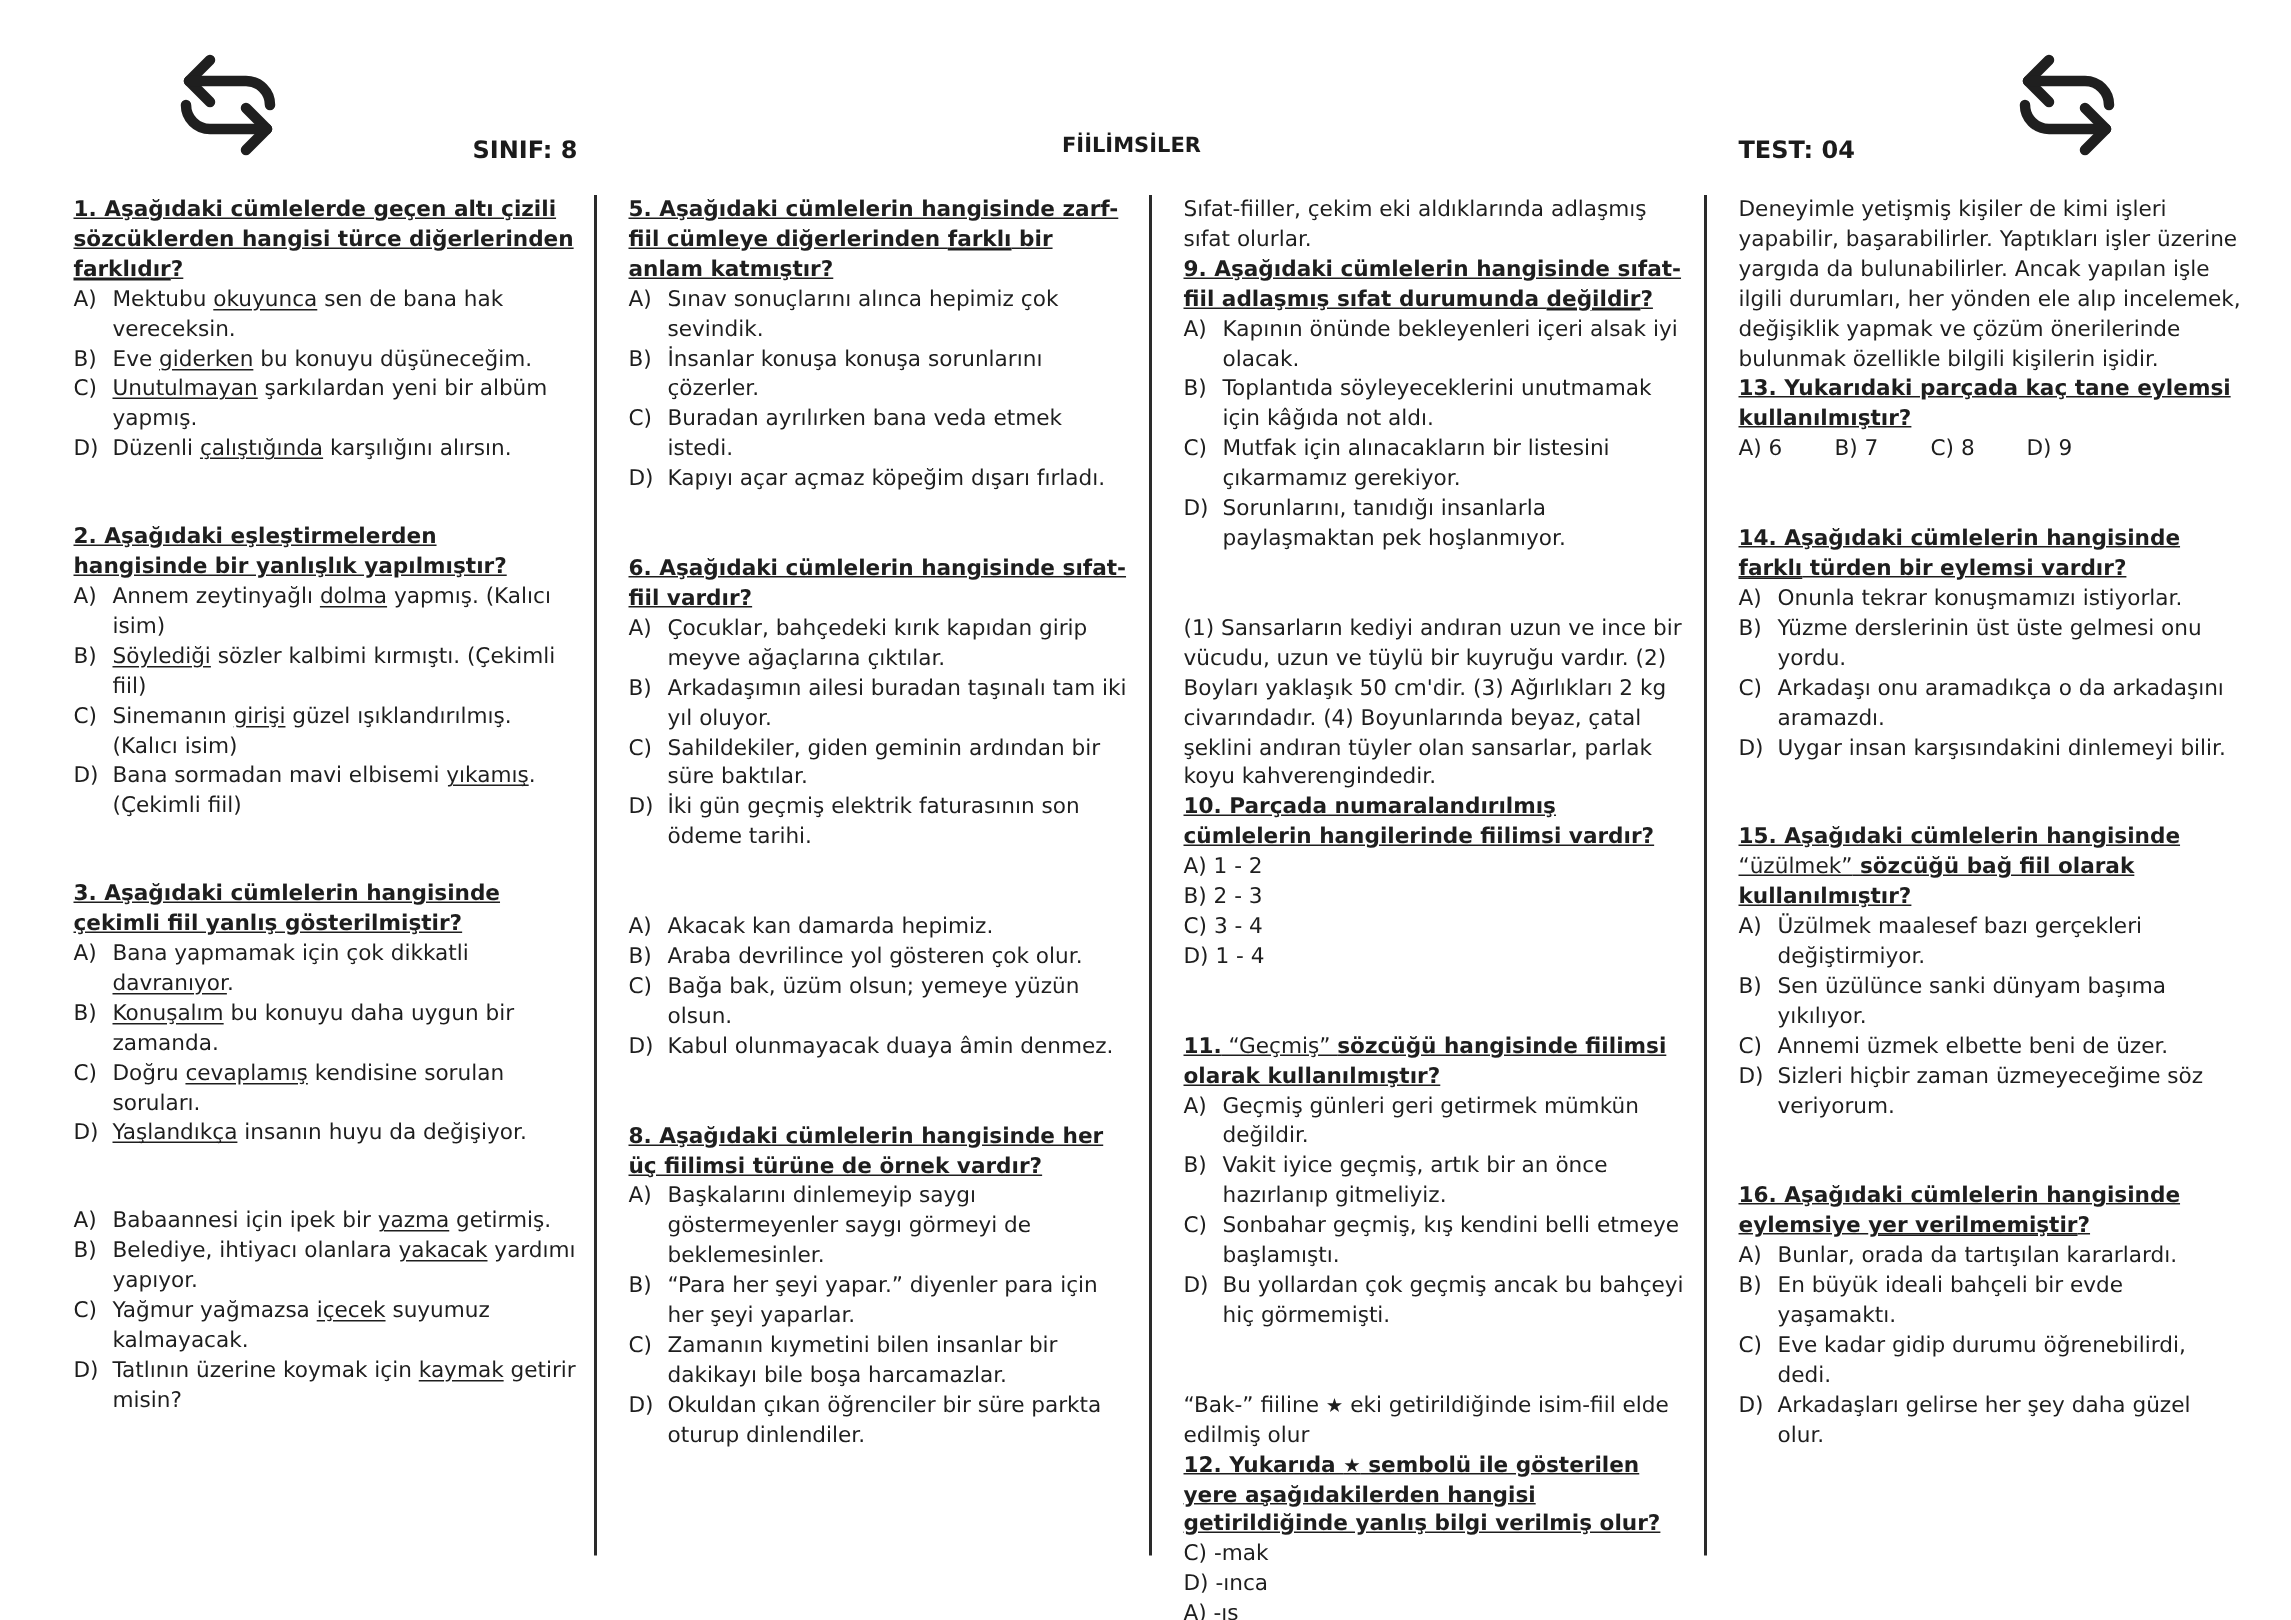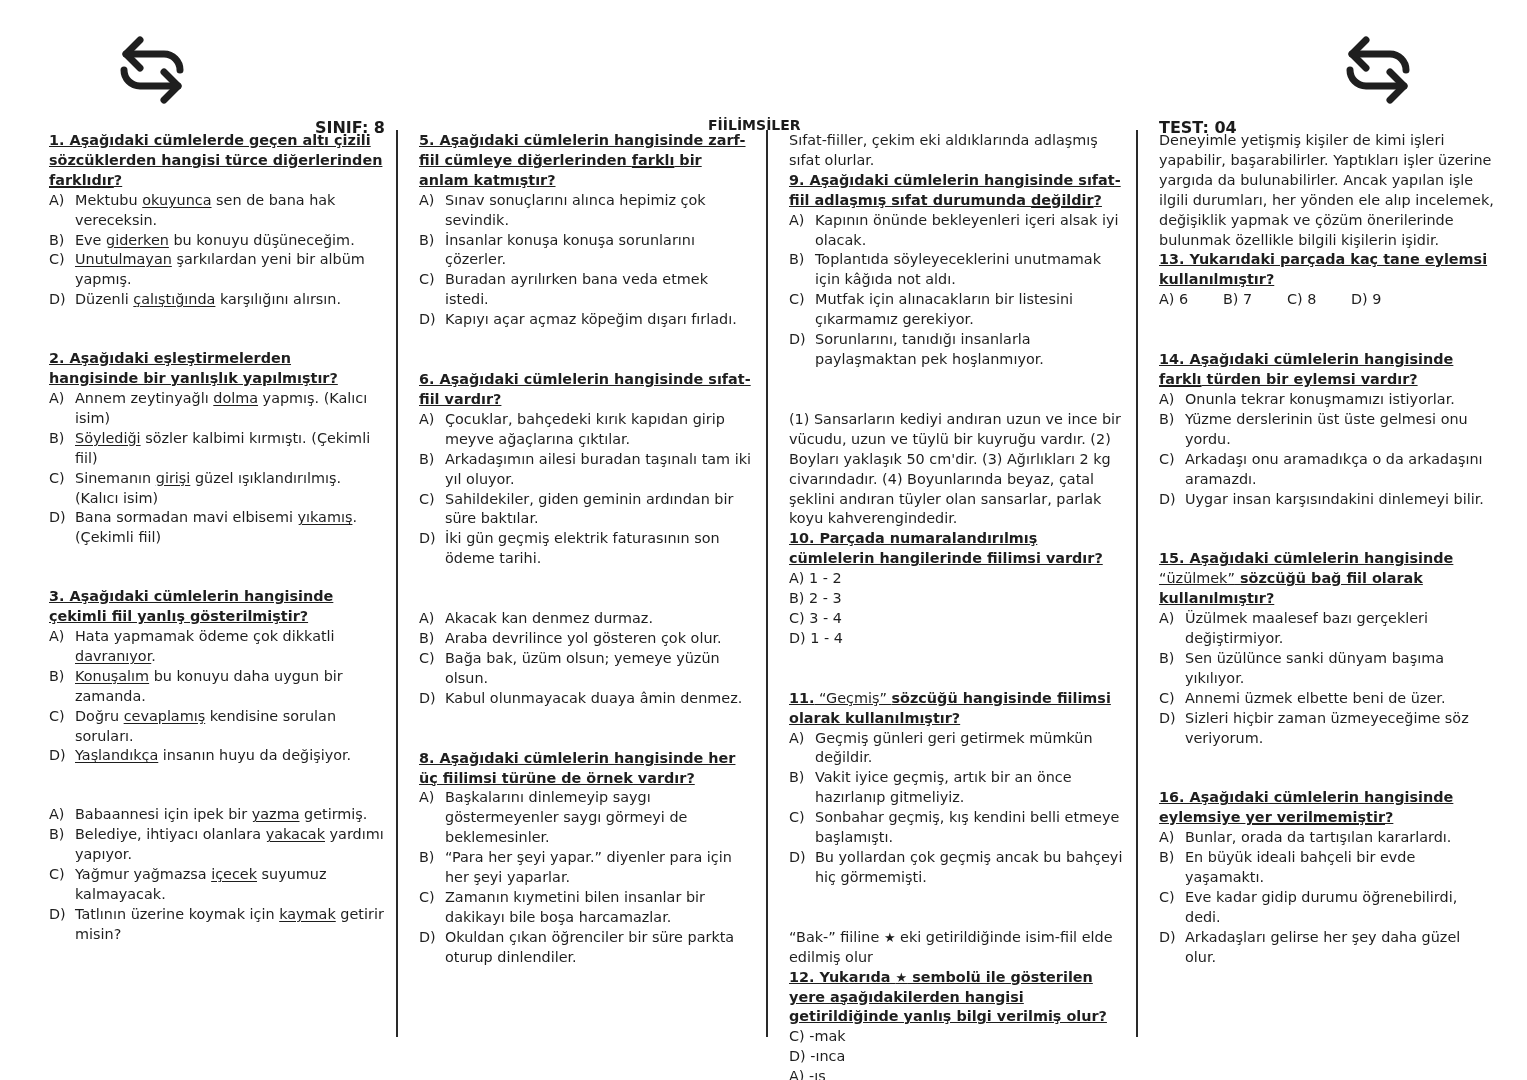--- a/index.html
+++ b/index.html
@@ -2,21 +2,21 @@
 <html><head>
 <meta charset="utf-8">
 <style>
   html, body { margin:0; padding:0; background:#ffffff; }
   body { width:1527px; height:1080px; position:relative; overflow:hidden;
          font-family:"DejaVu Sans", "Liberation Sans", sans-serif; color:#1e1e1e; }
   .icon { position:absolute; width:80px; height:80px; }
   .icon svg { width:100%; height:100%; }
   #icon-left { left:112px; top:30px; }
   #icon-right { left:1338px; top:30px; }
-  .hdr { position:absolute; top:90px; font-weight:bold; font-size:16px; color:#1b1b1b;margin-top:28px; }
+  .hdr { position:absolute; top:90px; font-weight:bold; font-size:16px; color:#1b1b1b; }
   #grade { left:315px; }
   #title { left:708px; font-size:14px; top:89px; }
   #testno { left:1159px; }
   .col { position:absolute; top:131px; width:340px; font-size:14.4px; line-height:19.9px; }
   #col1 { left:49px; width:335px; }
   #col2 { left:419px; width:335px; }
   #col3 { left:789px; width:335px; }
   #col4 { left:1159px; width:335px; }
   .vline { position:absolute; top:130px; width:2px; height:907px; background:#2a2a2a; }
   #vl1 { left:396px; } #vl2 { left:766px; } #vl3 { left:1136px; }
@@ -98,21 +98,21 @@
     <div class="opt">
         <span class="lt">D)</span>
         <span class="tx"><span>Bana sormadan mavi elbisemi </span><span class="u">yıkamış</span><span>. (Çekimli fiil)</span></span>
       </div>
   </div>
   <div style="height:39px"></div>
   <div>
     <div class="q">3. Aşağıdaki cümlelerin hangisinde çekimli fiil yanlış gösterilmiştir?</div>
     <div class="opt">
         <span class="lt">A)</span>
-        <span class="tx"><span>Hata yapmamak ödeme çok dikkatli </span><span class="u">davranıyor</span><span>.</span></span>
+        <span class="tx"><span>Bana yapmamak için çok dikkatli </span><span class="u">davranıyor</span><span>.</span></span>
       </div>
     <div class="opt">
         <span class="lt">B)</span>
         <span class="tx"><span></span><span class="u">Konuşalım</span><span> bu konuyu daha uygun bir zamanda.</span></span>
       </div>
     <div class="opt">
         <span class="lt">C)</span>
         <span class="tx"><span>Doğru </span><span class="u">cevaplamış</span><span> kendisine sorulan soruları.</span></span>
       </div>
     <div class="opt">
@@ -178,21 +178,21 @@
       </div>
     <div class="opt">
         <span class="lt">D)</span>
         <span class="tx">İki gün geçmiş elektrik faturasının son ödeme tarihi.</span>
       </div>
   </div>
   <div style="height:40px"></div>
   <div>
     <div class="opt">
         <span class="lt">A)</span>
-        <span class="tx">Akacak kan denmez durmaz.</span>
+        <span class="tx">Akacak kan damarda hepimiz.</span>
       </div>
     <div class="opt">
         <span class="lt">B)</span>
         <span class="tx">Araba devrilince yol gösteren çok olur.</span>
       </div>
     <div class="opt">
         <span class="lt">C)</span>
         <span class="tx">Bağa bak, üzüm olsun; yemeye yüzün olsun.</span>
       </div>
     <div class="opt">

